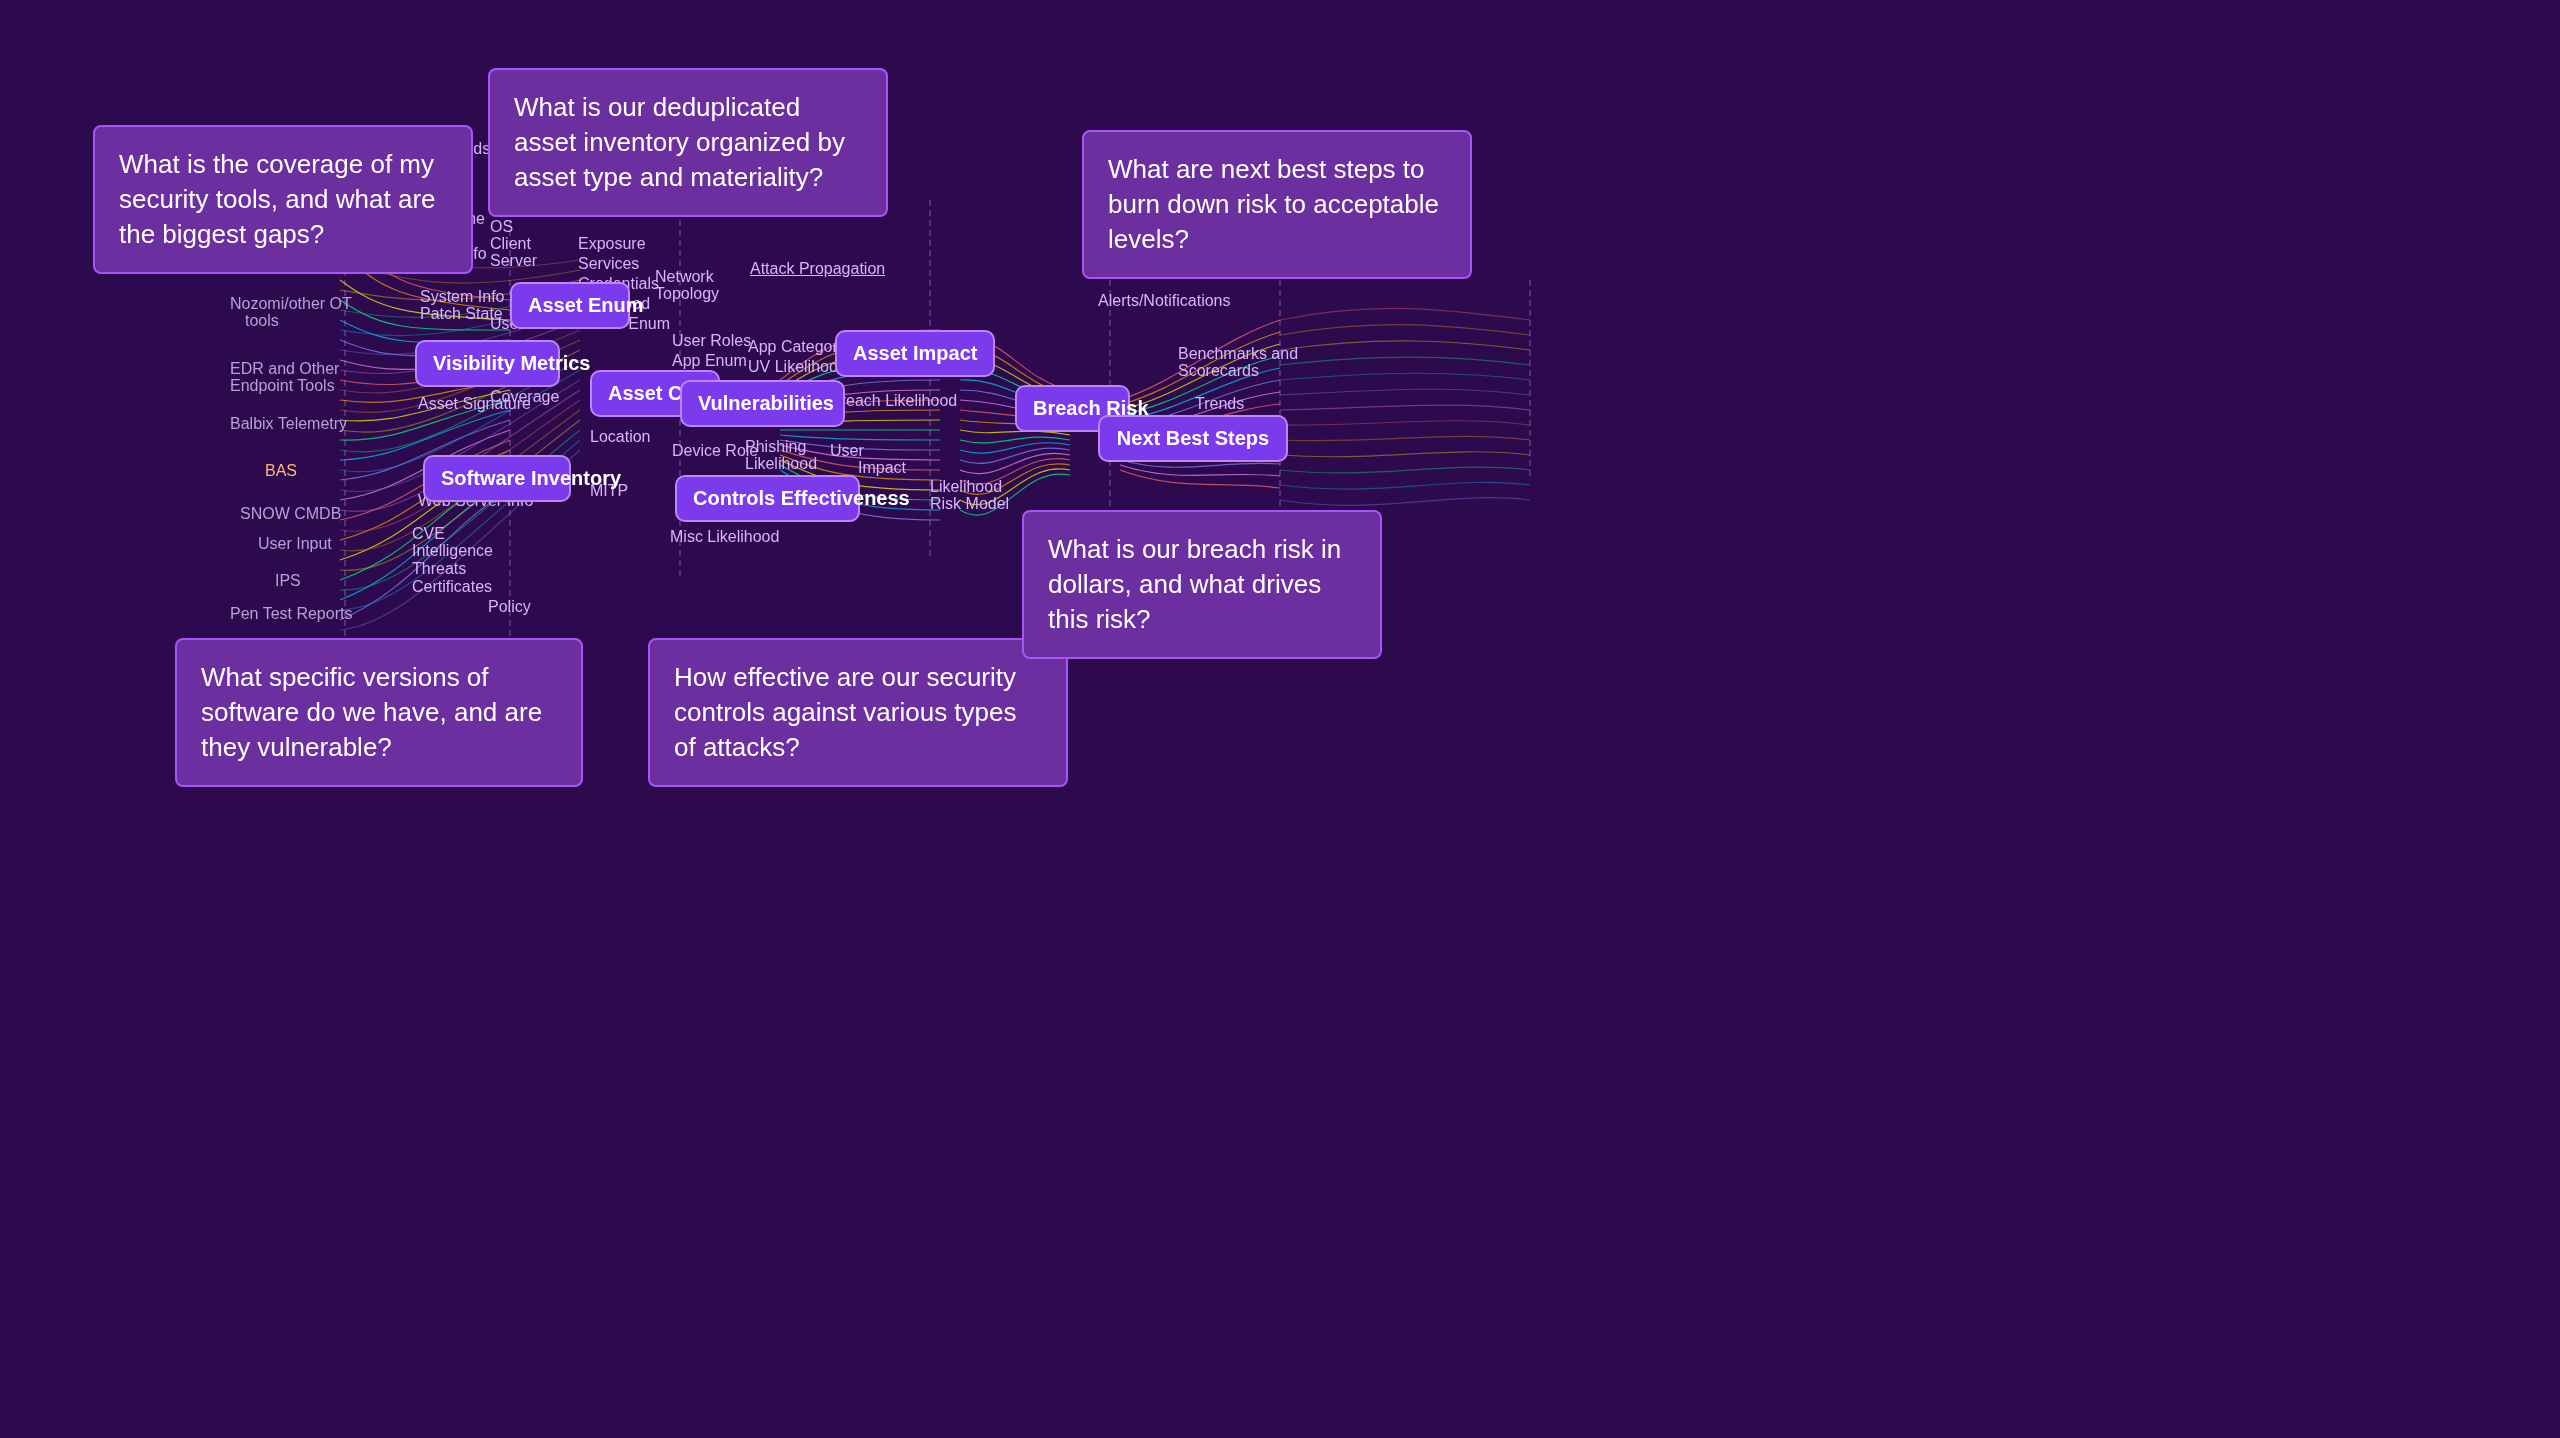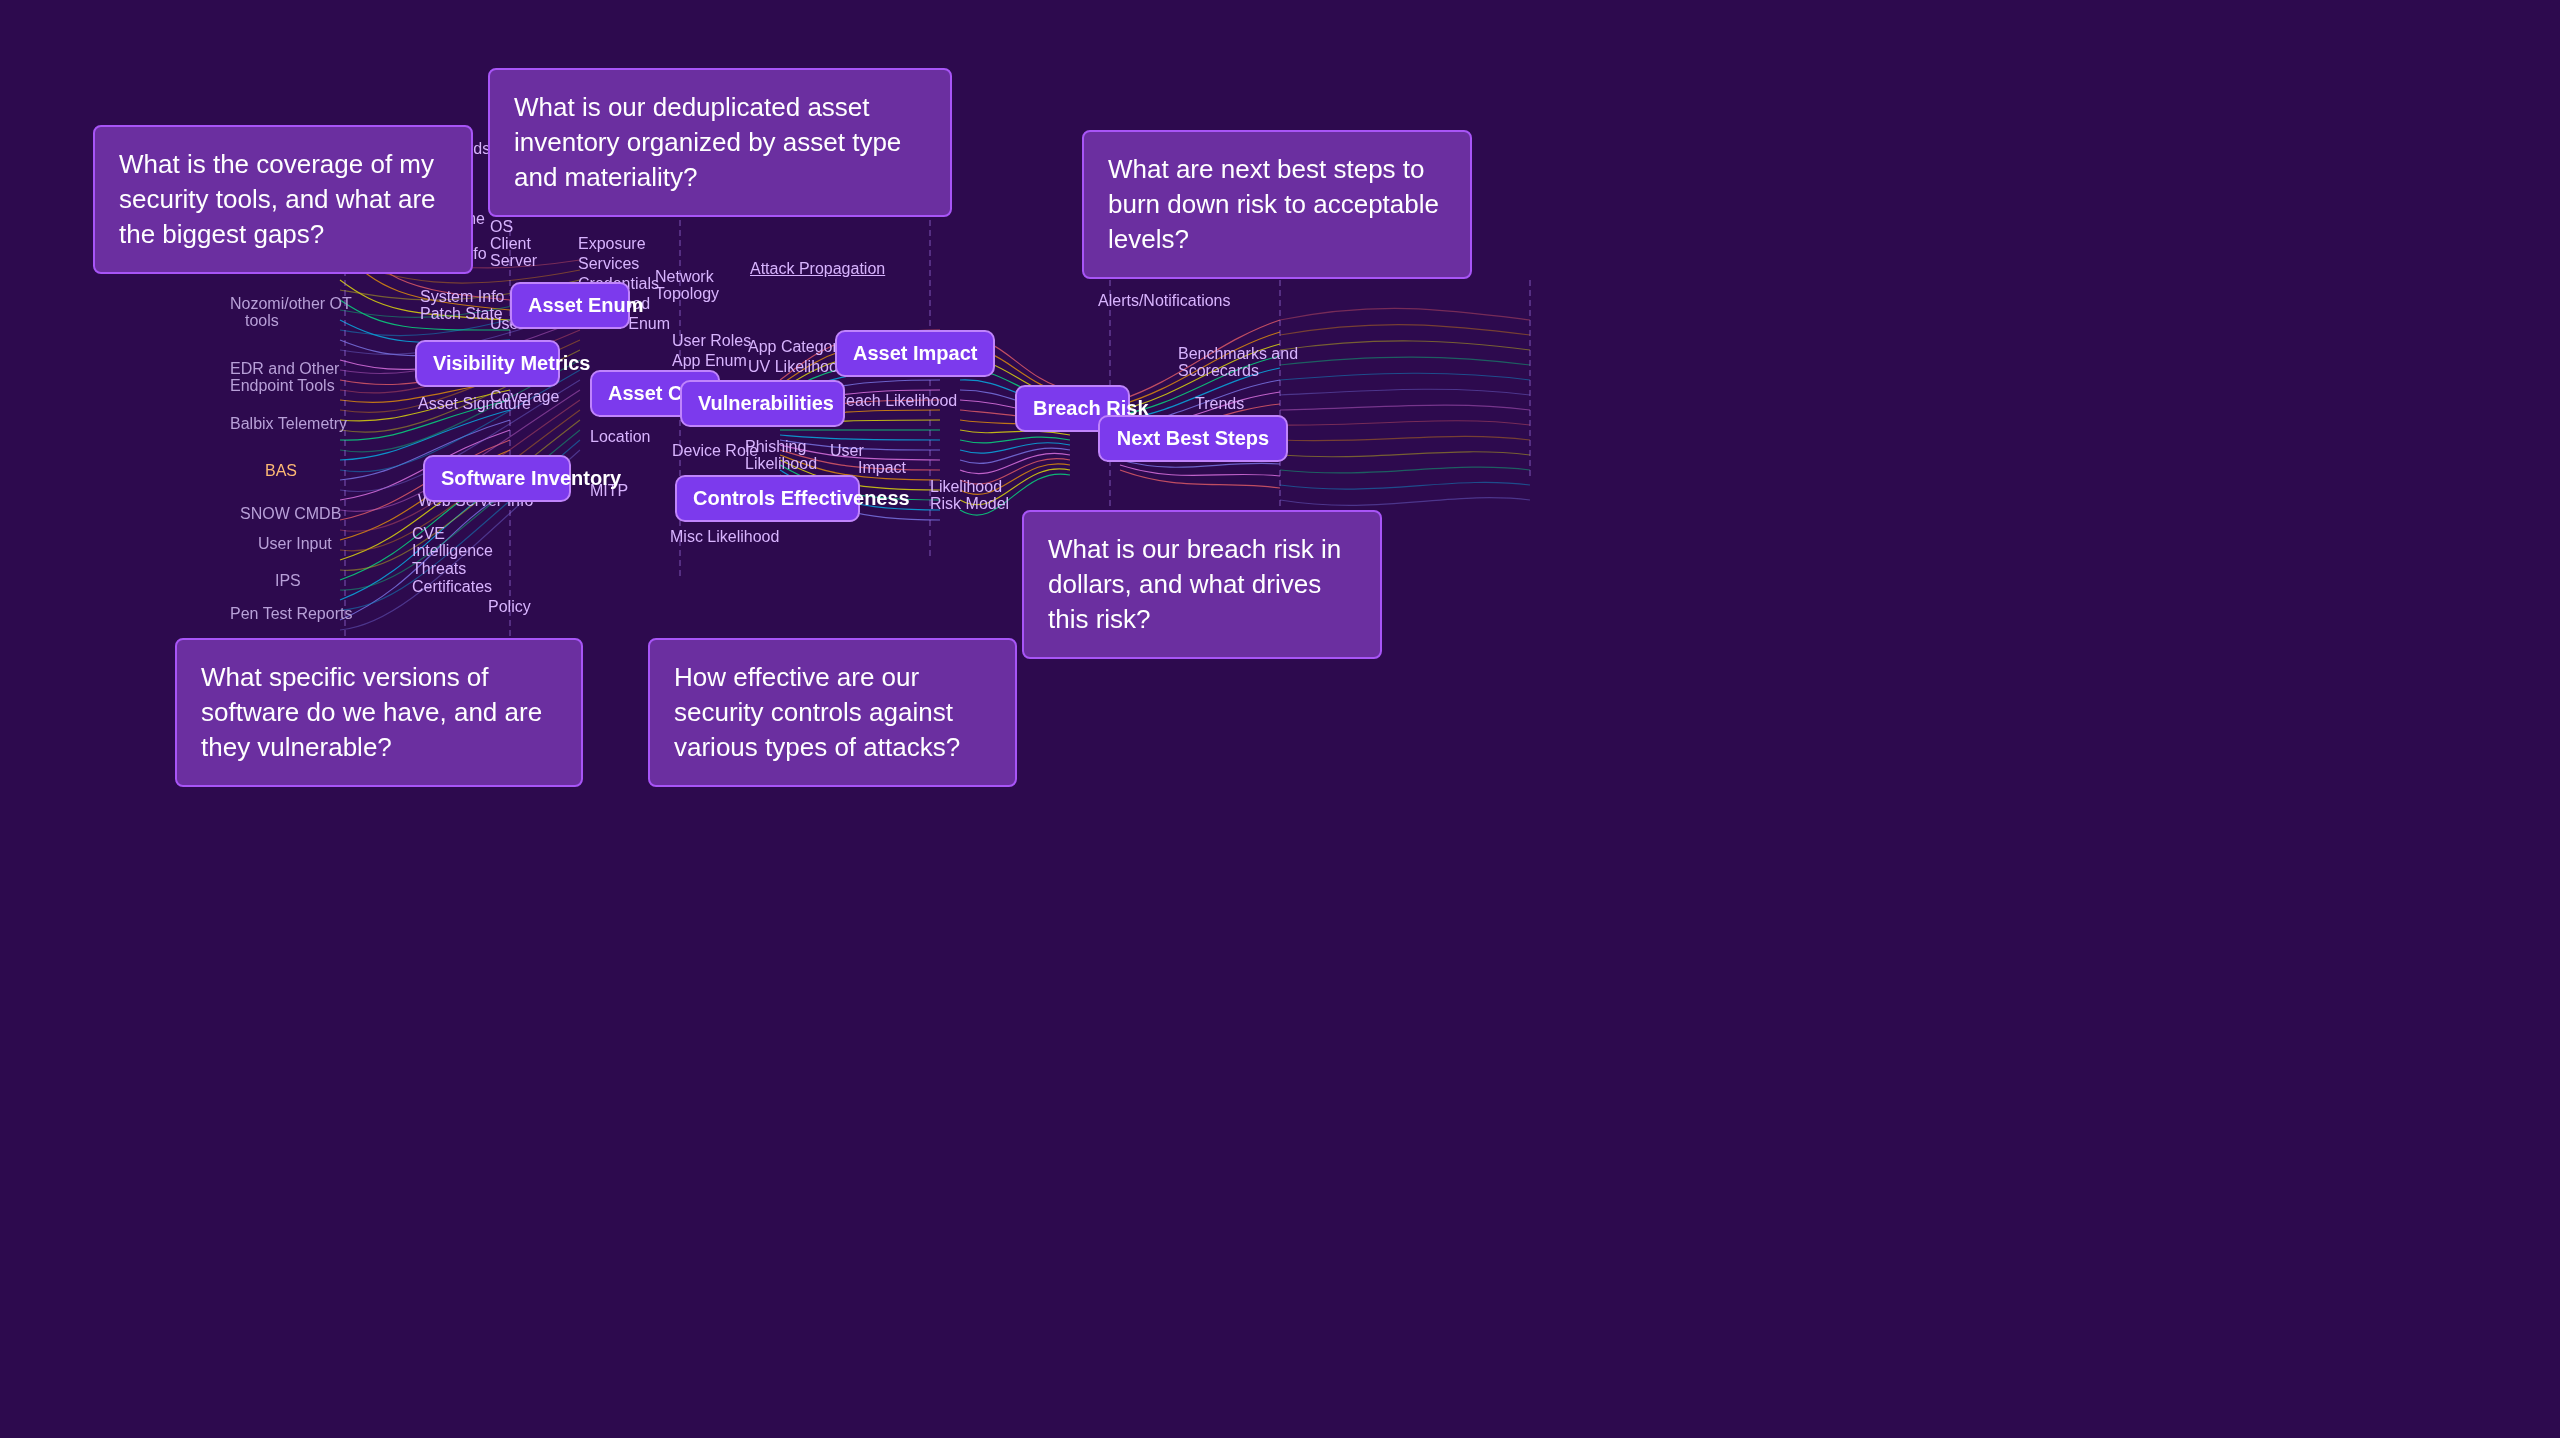--- a/index.html
+++ b/index.html
@@ -193,33 +193,33 @@
   <line x1="1280" y1="200" x2="1280" y2="540" stroke="rgba(180,130,255,0.4)" stroke-width="1.5" stroke-dasharray="6,4"></line>
   <line x1="1530" y1="280" x2="1530" y2="480" stroke="rgba(180,130,255,0.4)" stroke-width="1.5" stroke-dasharray="6,4"></line>
 </svg>
 
 <div class="question-box" style="left:93px; top:125px; width:380px;">
   <span>What is the coverage of
 my security tools, and
 what are the biggest gaps?</span>
 </div>
 
-<div class="question-box" style="left:488px; top:68px; width:464px;">
+<div class="question-box" style="left:488px; top:68px; width:400px;">
   <span>What is our deduplicated
 asset inventory organized by
 asset type and materiality?</span>
 </div>
 
 <div class="question-box" style="left:175px; top:638px; width:408px;">
   <span>What specific versions of
 software do we have, and
 are they vulnerable?</span>
 </div>
 
-<div class="question-box" style="left:648px; top:638px; width:369px;">
+<div class="question-box" style="left:648px; top:638px; width:420px;">
   <span>How effective are our
 security controls against
 various types of attacks?</span>
 </div>
 
 <div class="question-box" style="left:1022px; top:510px; width:360px;">
   <span>What is our breach risk in
 dollars, and what drives
 this risk?</span>
 </div>

